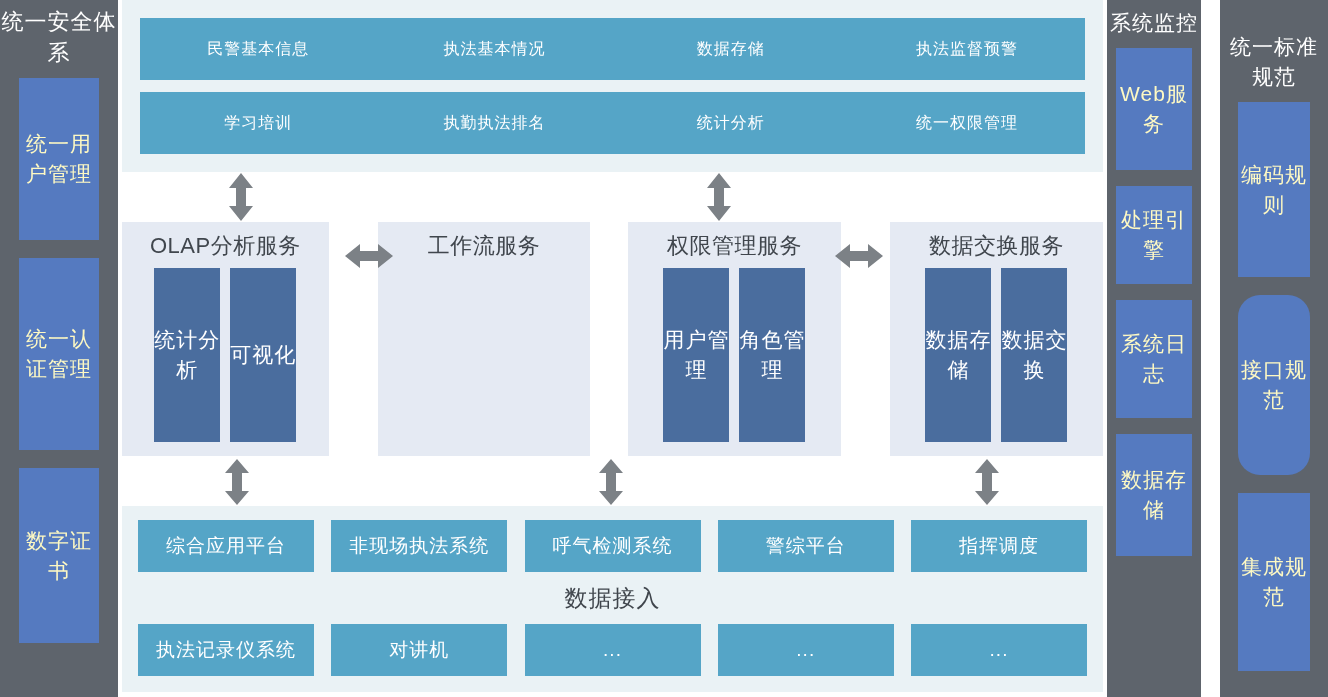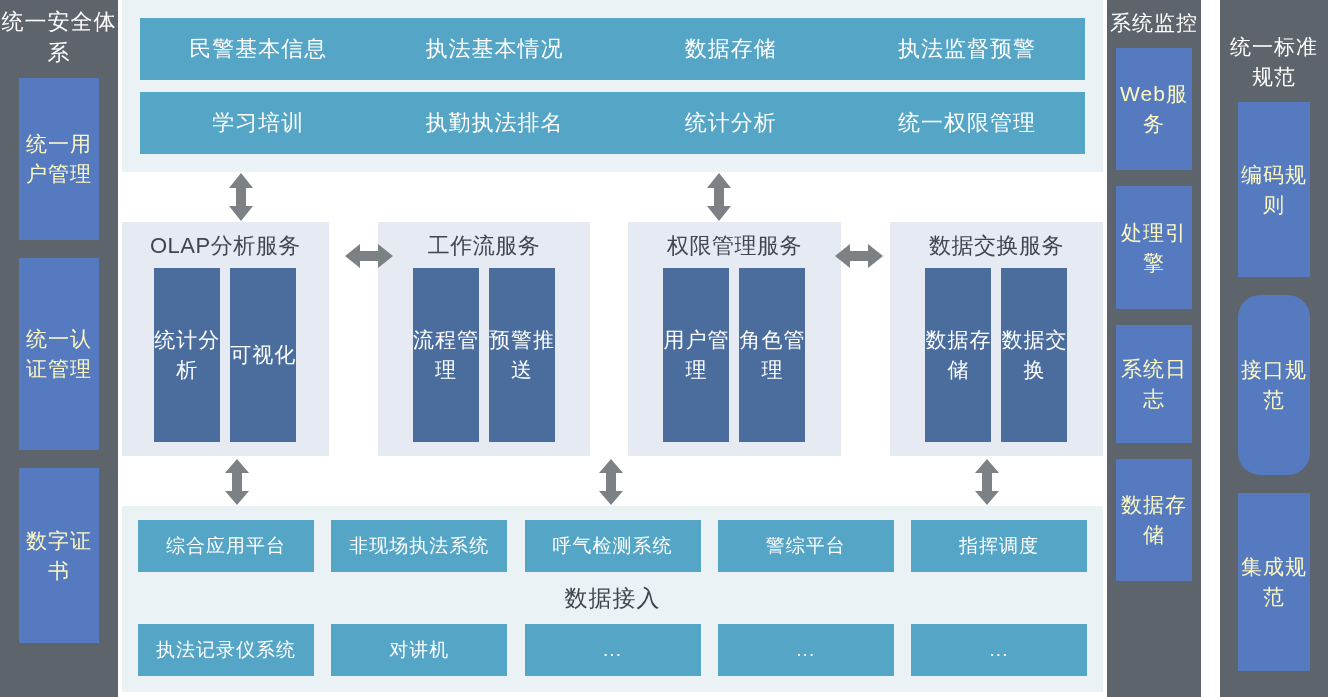--- a/index.html
+++ b/index.html
@@ -52,21 +52,21 @@
     position:absolute;left:4px;top:0;width:981px;height:172px;
     background:#eaf2f5;
     display:flex;flex-direction:column;justify-content:center;
     gap:12px;padding:8px 0;box-sizing:border-box;
   }
   .app-row{display:flex;justify-content:space-between;padding:0 18px;}
   .app-box{
     background:#55a5c7;color:#ffffff;
     width:244px;height:62px;
     display:flex;align-items:center;justify-content:center;
-    font-size:22px;letter-spacing:1px;
+    font-size:16px;letter-spacing:1px;
   }
 
   
   .service-band{
     position:absolute;left:4px;top:222px;width:981px;height:234px;
     display:flex;gap:7px;
   }
   .svc-panel{
     background:#e5eaf3;
     height:234px;
@@ -181,28 +181,20 @@
           <div class="svc-box">
             <span>可视化</span>
           </div>
         </div>
       </div>
 
       <div class="svc-gap"></div>
 
       <div class="svc-panel" style="width:228px;">
         <div class="svc-title">工作流服务</div>
-        <div class="svc-boxes">
-          <div class="svc-box">
-            <span>流程管理</span>
-          </div>
-          <div class="svc-box">
-            <span>预警推送</span>
-          </div>
-        </div>
       </div>
 
       <div class="svc-gap" style="width:26px;"></div>
 
       <div class="svc-panel" style="width:228px;">
         <div class="svc-title">权限管理服务</div>
         <div class="svc-boxes">
           <div class="svc-box">
             <span>用户管理</span>
           </div>
@@ -293,21 +285,21 @@
         </div>
       </div>
     </div>
   </div>
 
   <div class="rail" id="rail-mon">
     <div class="rail-title">系统​监控</div>
     <div class="rail-box" style="height:122px;margin-bottom:16px;">
       <span>Web​服务</span>
     </div>
-    <div class="rail-box" style="height:123px;margin-bottom:16px;">
+    <div class="rail-box" style="height:98px;margin-bottom:16px;">
       <span>处理​引擎</span>
     </div>
     <div class="rail-box" style="height:118px;margin-bottom:16px;">
       <span>系统​日志</span>
     </div>
     <div class="rail-box" style="height:122px;">
       <span>数据​存储</span>
     </div>
   </div>
 

